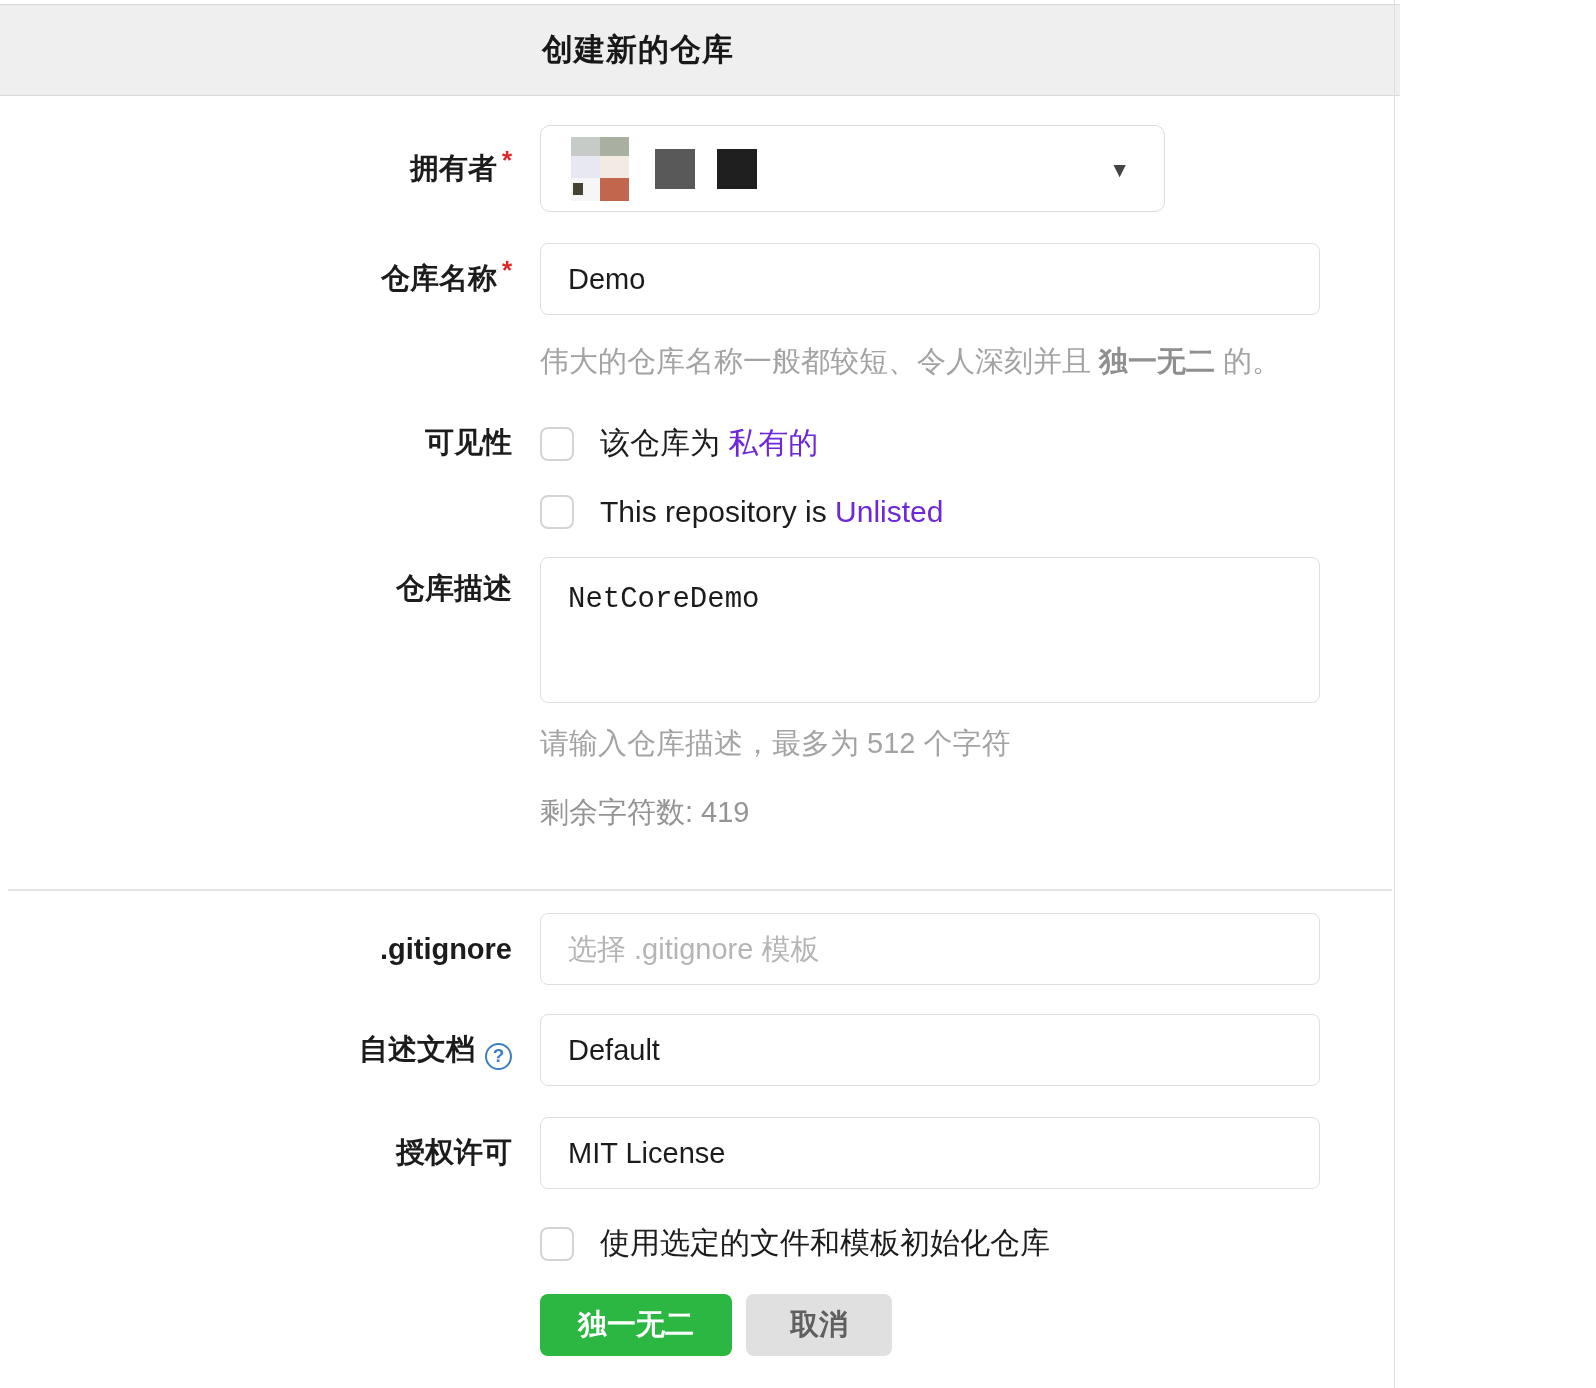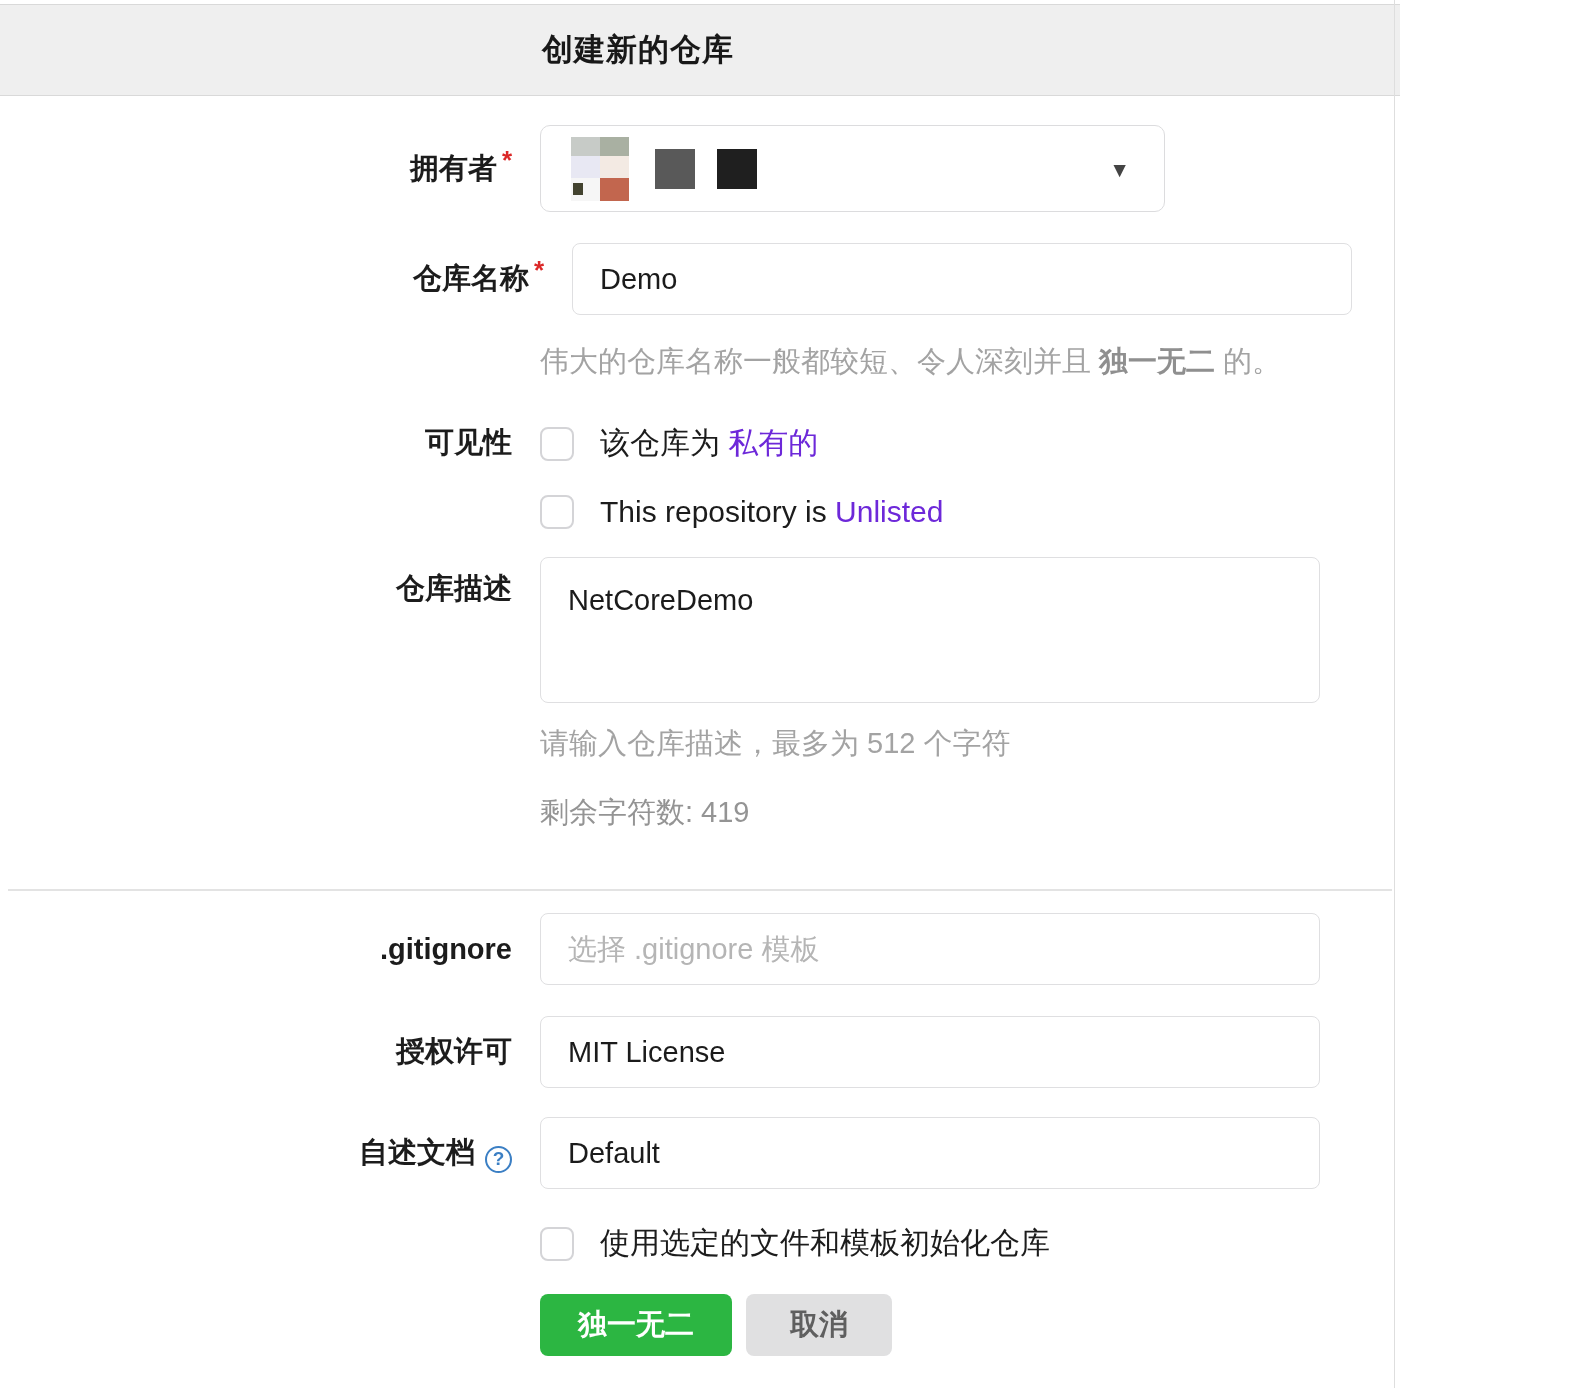--- a/index.html
+++ b/index.html
@@ -33,39 +33,39 @@
   .avatar { display:grid; grid-template-columns:29px 29px; grid-template-rows:19px 22px 23px;
             width:58px; height:64px; position:relative; flex:0 0 auto; }
   .avatar i { display:block; }
   .avatar .spot { position:absolute; left:2px; bottom:6px; width:10px; height:12px; background:#43432f; }
   .redact { display:inline-block; width:40px; height:40px; margin-left:22px; }
   .redact.first { margin-left:26px; }
   .caret { position:absolute; right:34px; top:50%; transform:translateY(-50%);
            font-size:21px; color:#444; line-height:1; }
 
   
-  .row-name { margin-top:31px;margin-left:32px; }
+  .row-name { margin-top:31px; }
   .help { margin-left:540px; margin-top:28px; font-size:29px; color:#a3a3a3; line-height:36px; }
   .help b { color:#8f8f8f; font-weight:700; }
 
   
   .row-vis { margin-top:44px; align-items:flex-start; }
   .checkbox { width:34px; height:34px; border:2px solid #d4d4d7; border-radius:8px;
               background:#fff; flex:0 0 auto; cursor:pointer; display:inline-block; }
   .check-line { display:flex; align-items:center; font-size:30px; color:#1c1c1c; }
   .check-line .cb-text { margin-left:26px; }
   .danger { color:#6d28d9; }
   .vis-row2 { margin-left:540px; margin-top:31px; }
 
   
   .row-desc { margin-top:28px; align-items:flex-start; }
   .row-desc .label-col { padding-top:12px; }
   .txt-area { width:780px; height:146px; border:1px solid #dfdfe1; border-radius:8px;
               padding:24px 27px; font-size:29px; color:#1b1b1b; resize:none; outline:none;
-              font-family:Liberation Sans, sans-serif; line-height:36px; }
+              font-family:Liberation Mono, monospace; line-height:36px; }
   .help2 { margin-top:22px; }
   .counter { margin-left:540px; margin-top:32px; font-size:29px; color:#949494; }
 
   .divider { margin:56px 8px 0 8px; border:none; border-top:2px solid #e3e3e3; }
 
   .row-gitignore { margin-top:22px; }
   .row-license { margin-top:31px; }
   .row-readme { margin-top:29px; }
   .qicon { display:inline-flex; align-items:center; justify-content:center;
            width:27px; height:27px; border:2.5px solid #3b7fc4; border-radius:50%;
@@ -144,30 +144,30 @@
     <div class="help help2">请输入仓库描述，最多为 512 个字符</div>
     <div class="counter">剩余字符数: 419</div>
 
     <hr class="divider">
 
     <div class="row row-gitignore">
       <div class="label-col">.gitignore</div>
       <input class="txt-input" type="text" placeholder="选择 .gitignore 模板" style="">
     </div>
 
-    <div class="row row-license">
-      <div class="label-col">授权许可</div>
-      <input class="txt-input" type="text" value="MIT License" style="">
-    </div>
-
     <div class="row row-readme">
       <div class="label-col">
         <span>自述文档</span><span class="qicon">?</span>
       </div>
       <input class="txt-input" type="text" value="Default" style="">
+    </div>
+
+    <div class="row row-license">
+      <div class="label-col">授权许可</div>
+      <input class="txt-input" type="text" value="MIT License" style="">
     </div>
 
     <div class="check-line row-init">
       <span class="checkbox" role="checkbox" aria-checked="false"></span>
       <span class="cb-text">使用选定的文件和模板初始化仓库</span>
     </div>
 
     <div class="row-actions">
       <button class="btn btn-create">独一无二</button>
       <button class="btn btn-cancel">取消</button>

